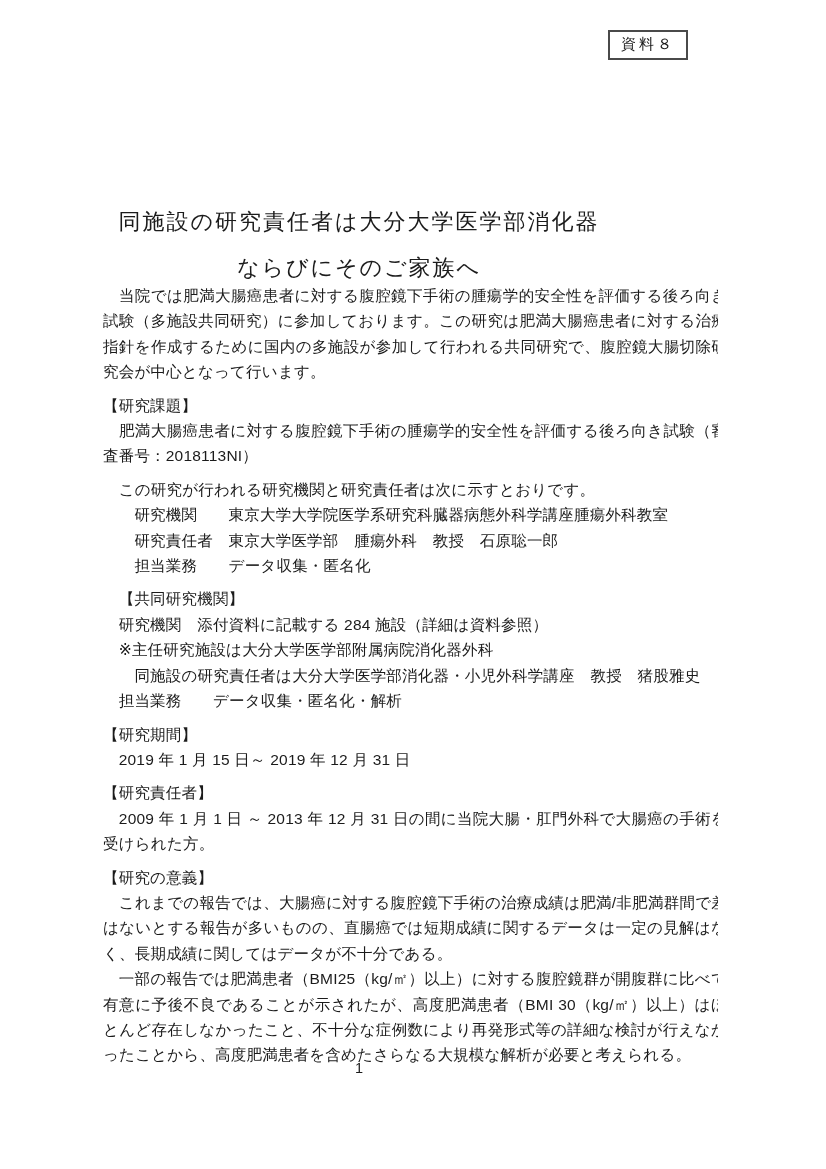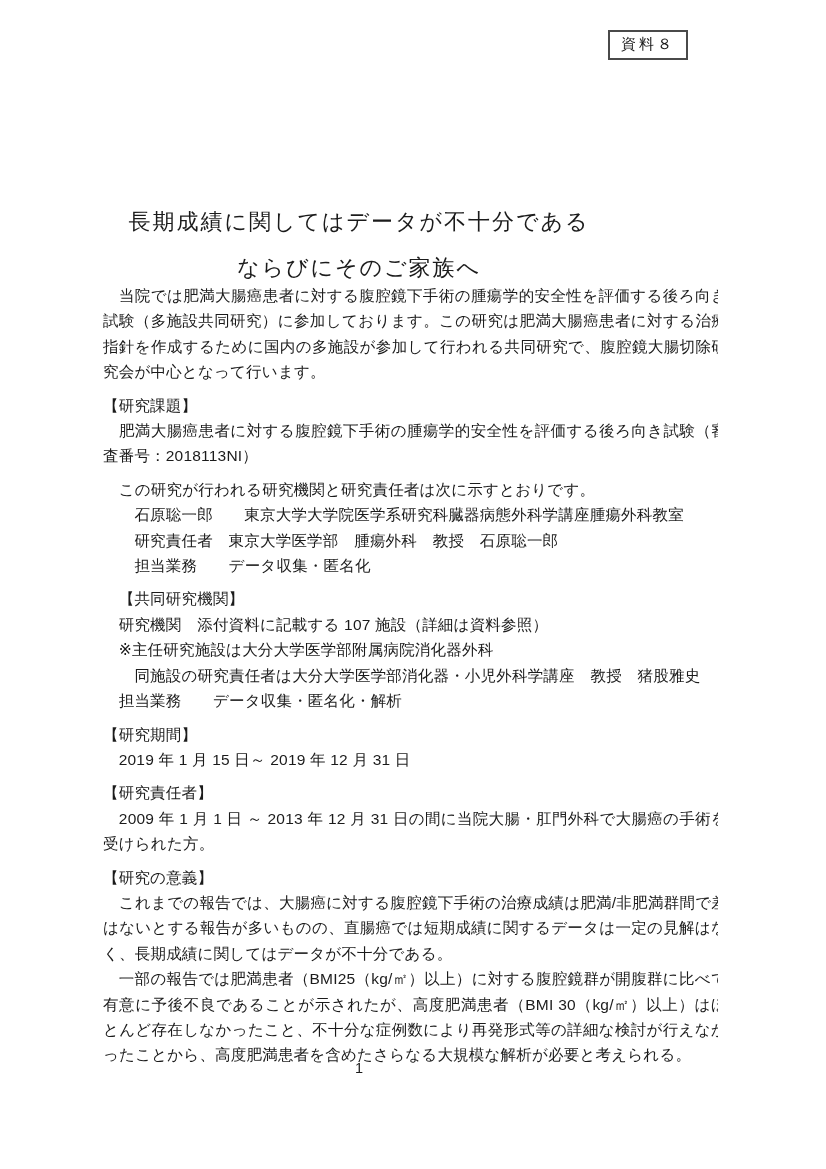--- a/index.html
+++ b/index.html
@@ -64,43 +64,43 @@
   }
 </style>
 </head>
 <body>
 
 <div class="page">
 
   <div class="doc-tag">資料８</div>
 
   <h1 class="title-block">
-    <span class="title-line">長期成績に関してはデータが不十分である</span>
+    <span class="title-line">同施設の研究責任者は大分大学医学部消化器</span>
     <span class="title-line">ならびにそのご家族へ</span>
   </h1>
 
   <div class="content">
 
     <p class="para">　当院では肥満大腸癌患者に対する腹腔鏡下手術の腫瘍学的安全性を評価する後ろ向き試験（多施設共同研究）に参加しております。この研究は肥満大腸癌患者に対する治療指針を作成するために国内の多施設が参加して行われる共同研究で、腹腔鏡大腸切除研究会が中心となって行います。</p>
 
     <div class="section">
       <div class="heading">【研究課題】</div>
       <div class="line">　肥満大腸癌患者に対する腹腔鏡下手術の腫瘍学的安全性を評価する後ろ向き試験（審査番号：2018113NI）</div>
     </div>
 
     <div class="section">
       <div class="line">　この研究が行われる研究機関と研究責任者は次に示すとおりです。</div>
-      <div class="line">　　石原聡一郎　　東京大学大学院医学系研究科臓器病態外科学講座腫瘍外科教室</div>
+      <div class="line">　　研究機関　　東京大学大学院医学系研究科臓器病態外科学講座腫瘍外科教室</div>
       <div class="line">　　研究責任者　東京大学医学部　腫瘍外科　教授　石原聡一郎</div>
       <div class="line">　　担当業務　　データ収集・匿名化</div>
     </div>
 
     <div class="section">
       <div class="heading">　【共同研究機関】</div>
-      <div class="line">　研究機関　添付資料に記載する 107 施設（詳細は資料参照）</div>
+      <div class="line">　研究機関　添付資料に記載する 284 施設（詳細は資料参照）</div>
       <div class="line">　※主任研究施設は大分大学医学部附属病院消化器外科</div>
       <div class="line">　　同施設の研究責任者は大分大学医学部消化器・小児外科学講座　教授　猪股雅史</div>
       <div class="line">　担当業務　　データ収集・匿名化・解析</div>
     </div>
 
     <div class="section">
       <div class="heading">【研究期間】</div>
       <div class="line">　2019 年 1 月 15 日～ 2019 年 12 月 31 日</div>
     </div>
 

